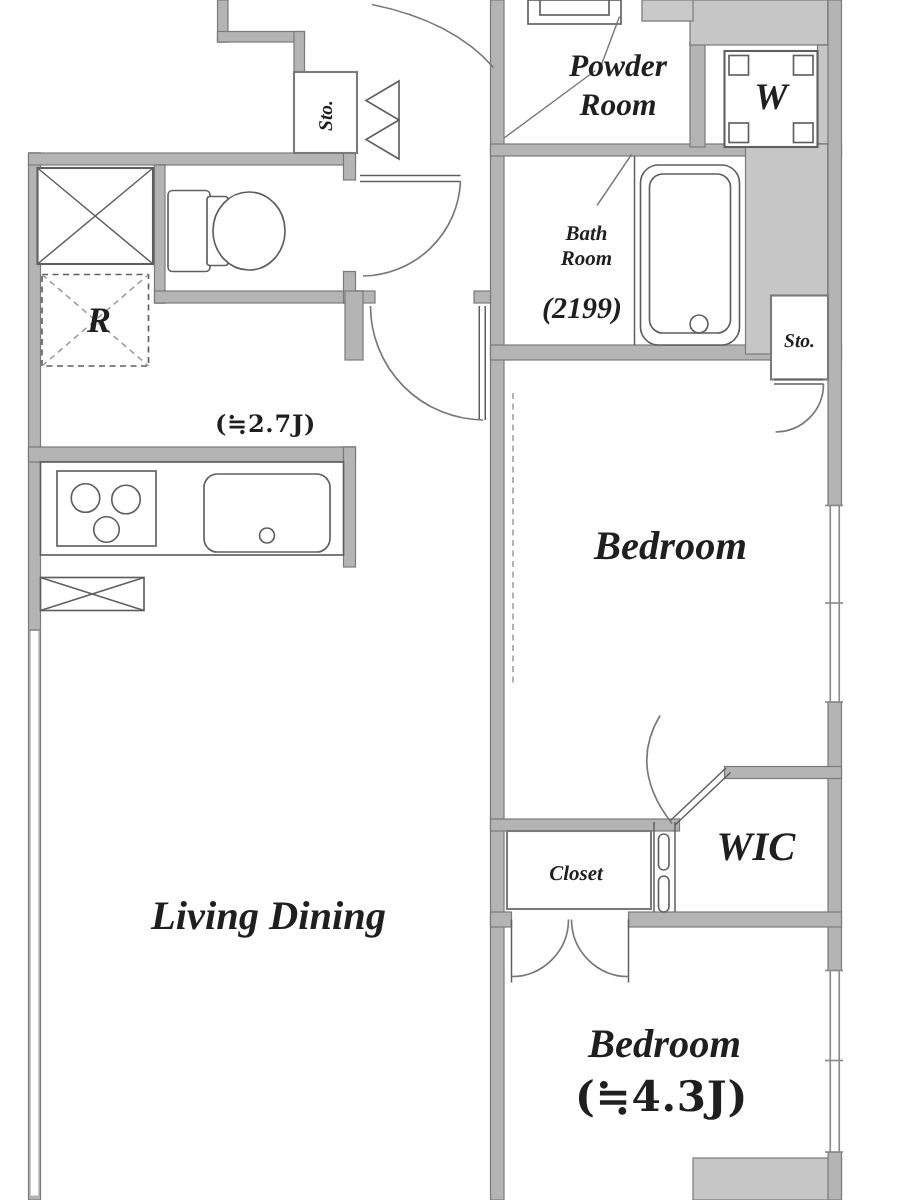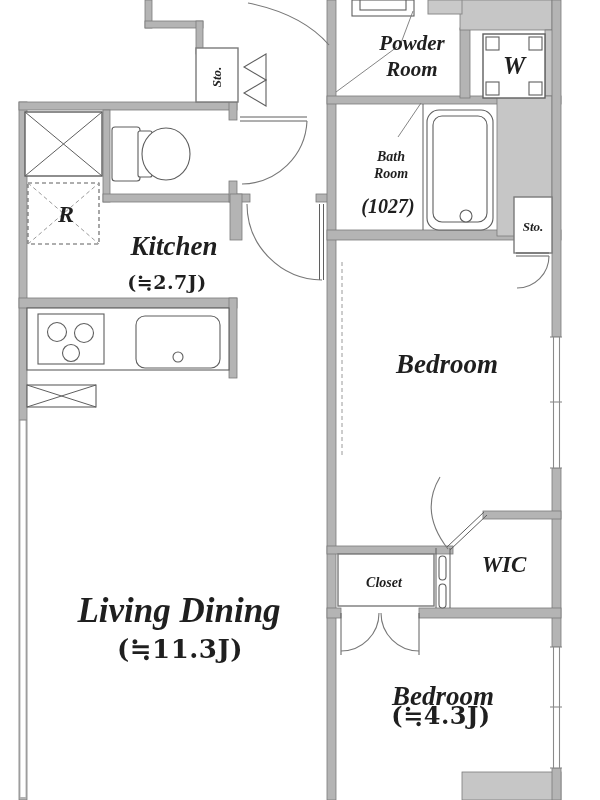--- a/index.html
+++ b/index.html
@@ -188,26 +188,24 @@
       <line class="leader" x1="401" y1="43" x2="413" y2="11"></line>
       <line class="leader" x1="398" y1="137" x2="421" y2="103"></line>
     </g>
   </svg>
 
   <span class="lbl" style="left:412px;top:57px;font-size:21px">Powder
 Room</span>
   <span class="lbl" style="left:514px;top:66px;font-size:25px">W</span>
   <span class="lbl" style="left:391px;top:165px;font-size:14px">Bath
 Room</span>
-  <span class="lbl" style="left:388px;top:206px;font-size:20px">(1027)</span>
+  <span class="lbl" style="left:388px;top:206px;font-size:20px">(2199)</span>
   <span class="lbl rot" style="left:217px;top:77px;font-size:13px">Sto.</span>
   <span class="lbl" style="left:533px;top:227px;font-size:13px">Sto.</span>
-  <span class="lbl" style="left:174px;top:246px;font-size:27px">Kitchen</span>
-  <span class="lbl size" style="left:167px;top:283px;font-size:19px">(≒2.7J)</span>
+  <span class="lbl size" style="left:177px;top:283px;font-size:16px">(≒2.7J)</span>
   <span class="lbl" style="left:66px;top:215px;font-size:24px">R</span>
   <span class="lbl" style="left:447px;top:364px;font-size:27px">Bedroom</span>
   <span class="lbl" style="left:384px;top:583px;font-size:14px">Closet</span>
-  <span class="lbl" style="left:504px;top:565px;font-size:23px">WIC</span>
-  <span class="lbl" style="left:179px;top:611px;font-size:35px">Living Dining</span>
-  <span class="lbl size" style="left:180px;top:650px;font-size:26px">(≒11.3J)</span>
+  <span class="lbl" style="left:504px;top:565px;font-size:27px">WIC</span>
+  <span class="lbl" style="left:179px;top:611px;font-size:27px">Living Dining</span>
   <span class="lbl" style="left:443px;top:696px;font-size:27px">Bedroom</span>
-  <span class="lbl size" style="left:441px;top:716px;font-size:24px">(≒4.3J)</span>
+  <span class="lbl size" style="left:441px;top:732px;font-size:28px">(≒4.3J)</span>
 </div>
 
 </body></html>

